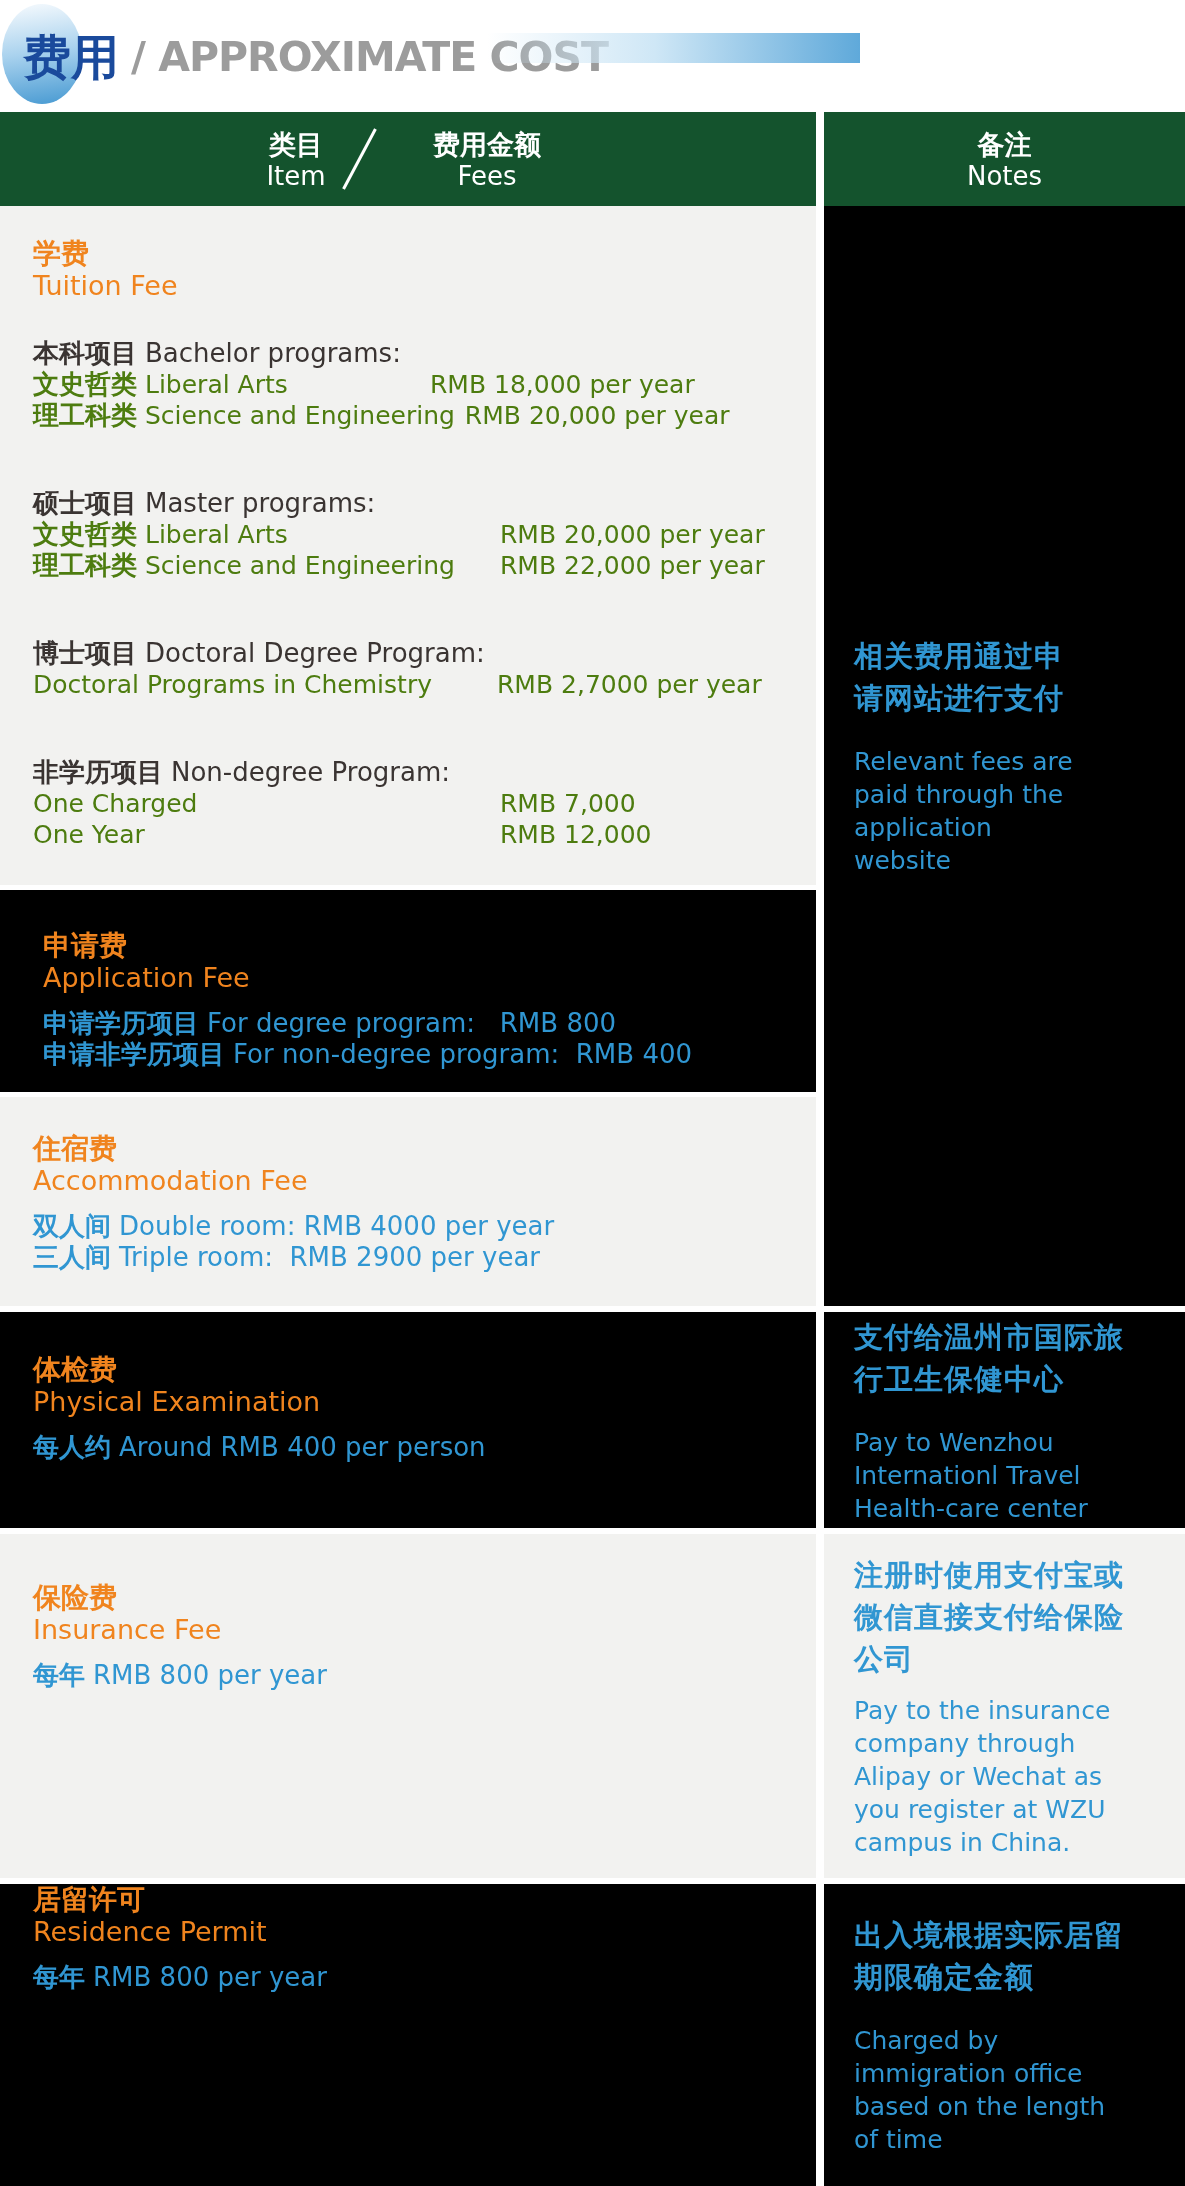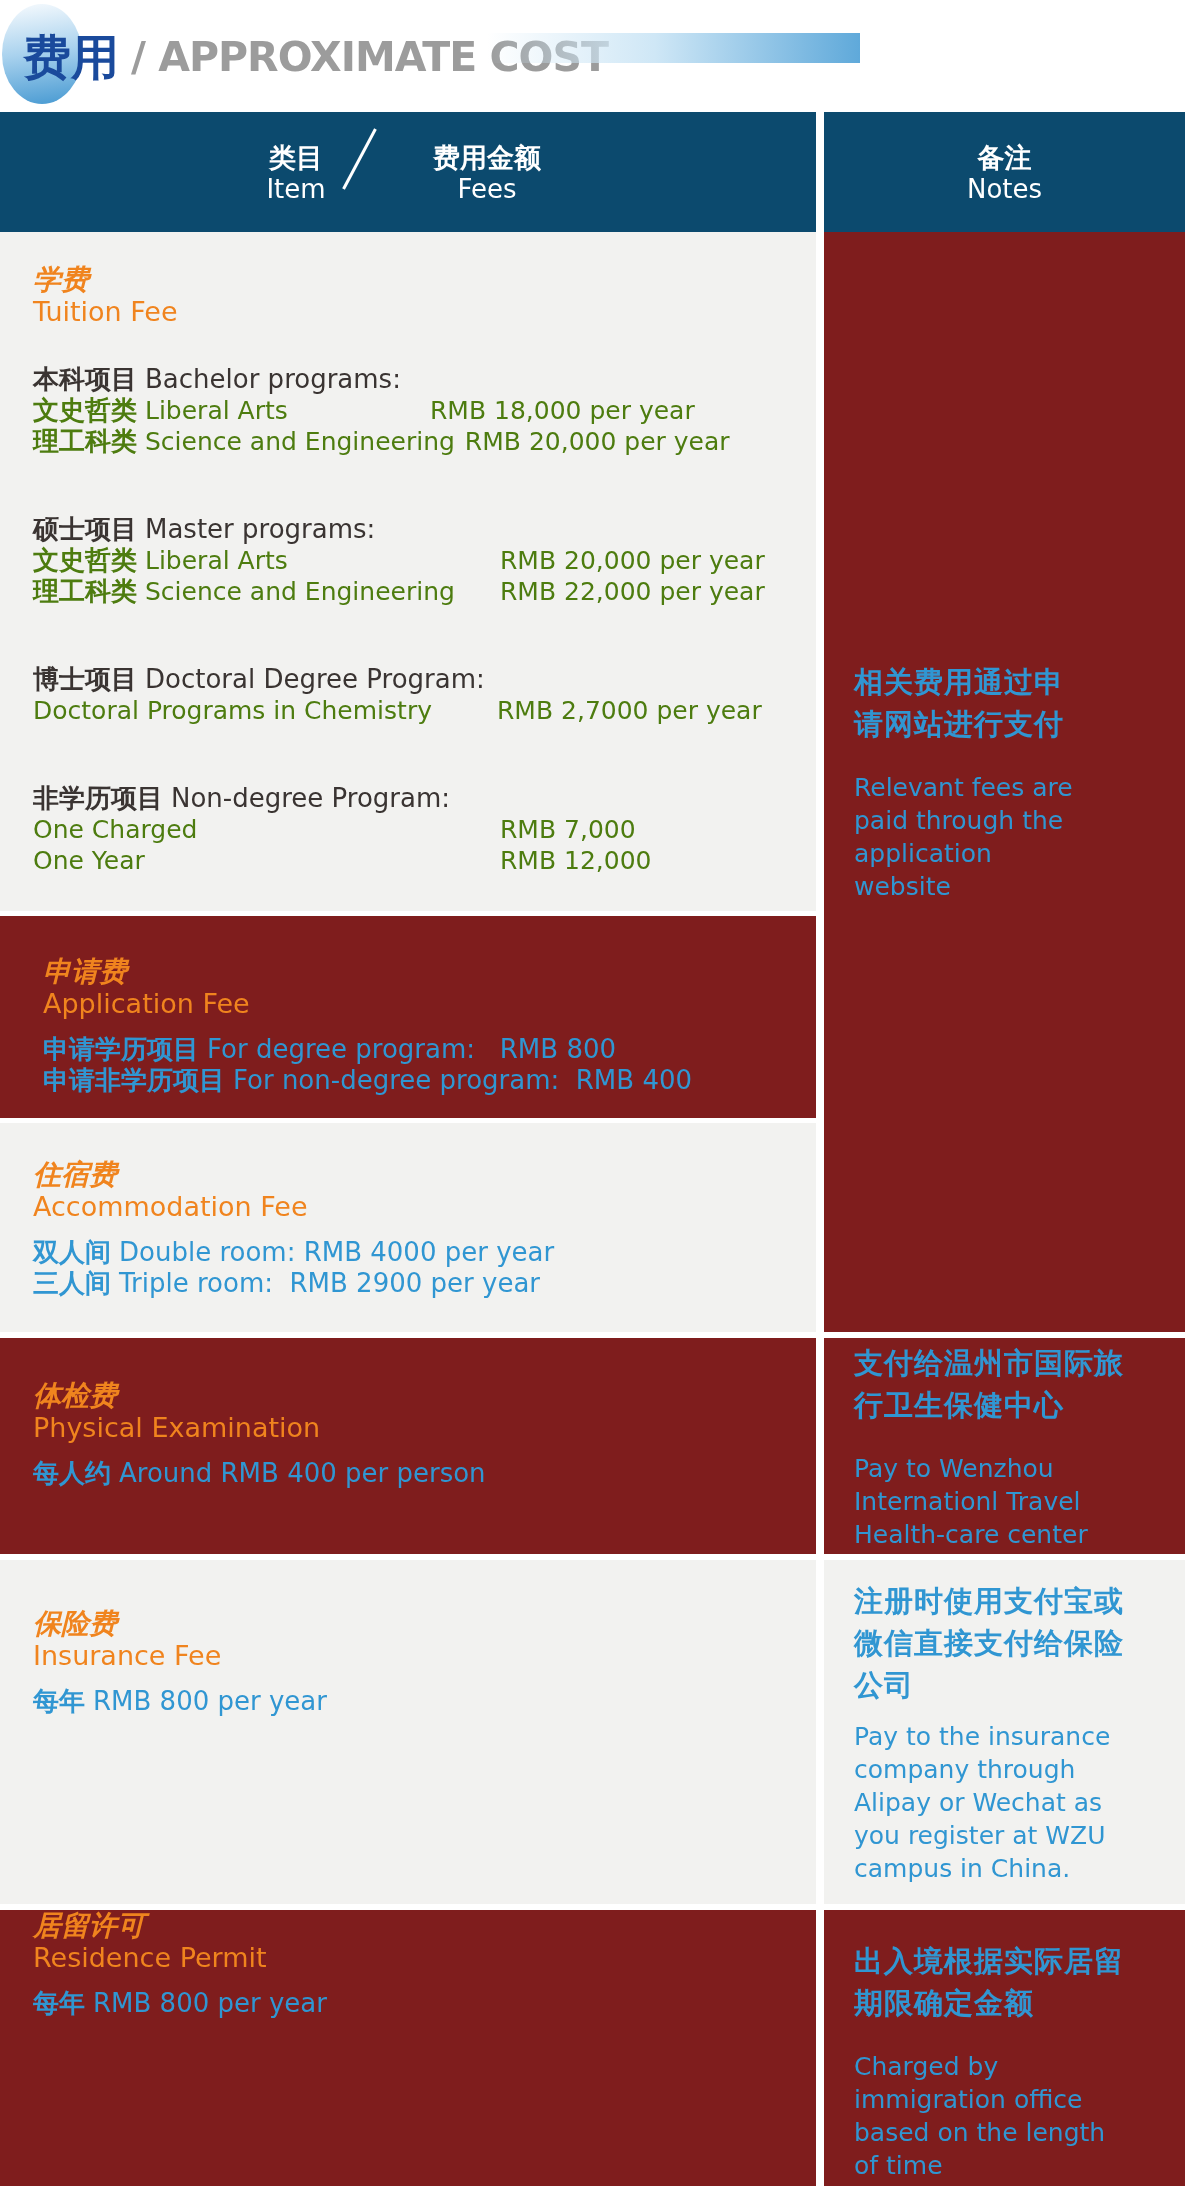--- a/index.html
+++ b/index.html
@@ -13,43 +13,43 @@
   .title-zh{position:absolute;left:23px;top:26px;font-size:48px;font-weight:bold;color:#1a4a9c;}
   .title-en{position:absolute;left:131px;top:33px;font-size:41px;font-weight:bold;color:#9c9c9c;letter-spacing:-1px;}
   .title-bar{position:absolute;left:487px;top:33px;width:373px;height:30px;
              background:linear-gradient(90deg,rgba(255,255,255,0) 0%,#cfe7f6 45%,#5fa9da 100%);}
 
   
   .table{display:flex;gap:8px;}
   .col-left{width:816px;flex:none;}
   .col-right{width:361px;flex:none;}
 
-  .th{background:#0c4a6e;color:#ffffff;height:120px;box-sizing:border-box;}
+  .th{background:#14532d;color:#ffffff;height:94px;box-sizing:border-box;}
   .th-left{position:relative;}
   .hdr-block{position:absolute;top:50%;transform:translate(-50%,-50%);text-align:center;}
   .hdr-item{left:296px;}
   .hdr-fees{left:487px;}
   .hdr-zh{display:block;font-size:27px;font-weight:bold;line-height:33px;}
   .hdr-en{display:block;font-size:26px;line-height:30px;}
   .hdr-slash{position:absolute;left:358px;top:13px;width:3px;height:68px;background:#ffffff;
              transform:rotate(28deg);}
   .th-right{display:flex;align-items:center;justify-content:center;text-align:center;}
 
   .bg-gray{background:#f2f2f0;}
-  .bg-blue{background:#7f1d1d;gap:12px;}
+  .bg-blue{background:#000000;gap:12px;}
 
   .row{box-sizing:border-box;padding-left:33px;}
   .r1{height:679px;margin-bottom:5px;padding-top:32px;}
   .r2{height:202px;margin-bottom:5px;padding-top:40px;padding-left:43px;}
   .r3{height:209px;margin-bottom:6px;padding-top:36px;}
   .r4{height:216px;margin-bottom:6px;padding-top:42px;}
   .r5{height:344px;margin-bottom:6px;padding-top:48px;}
   .r6{height:302px;}
 
-  .sec-title-zh{color:#f0841e;font-weight:bold;font-size:28px;line-height:32px;font-style:italic;}
+  .sec-title-zh{color:#f0841e;font-weight:bold;font-size:28px;line-height:32px;}
   .sec-title-en{color:#f0841e;font-size:27px;line-height:32px;}
 
   .group{margin-top:57px;}
   .group.first{margin-top:36px;}
   .ghead{color:#3a3432;font-size:26px;line-height:31px;}
   .zh{font-weight:bold;margin-right:8px;}
   .fee-line{position:relative;color:#4d7c0f;font-size:25px;line-height:31px;}
   .fee-line .zh{font-size:26px;}
   .price{position:absolute;top:0;white-space:pre;}
   .pl-397{left:397px;} .pl-464{left:464px;} .pl-467{left:467px;}

